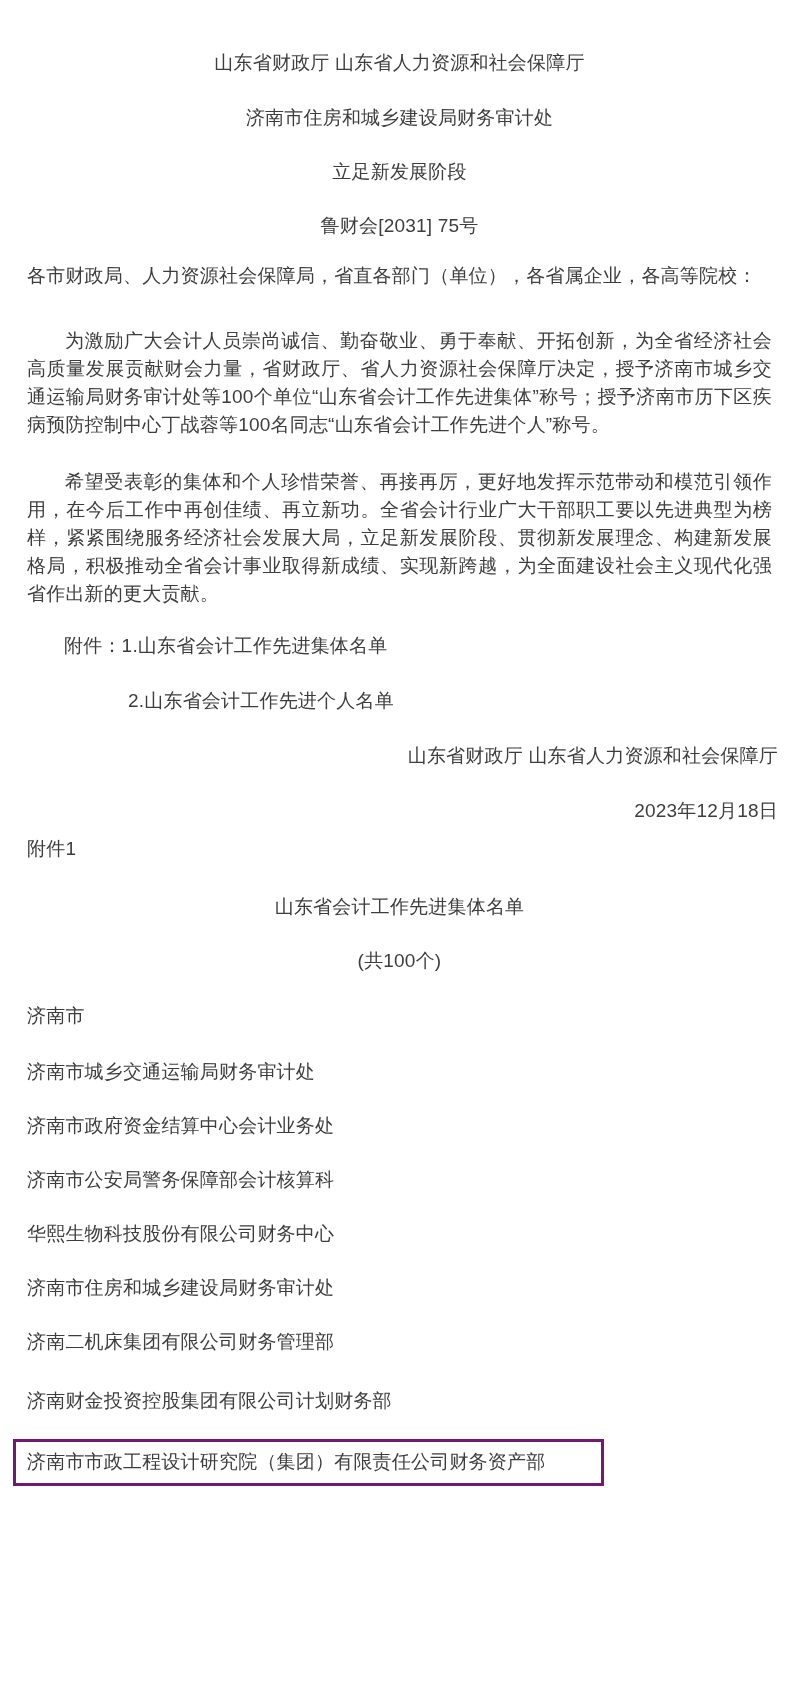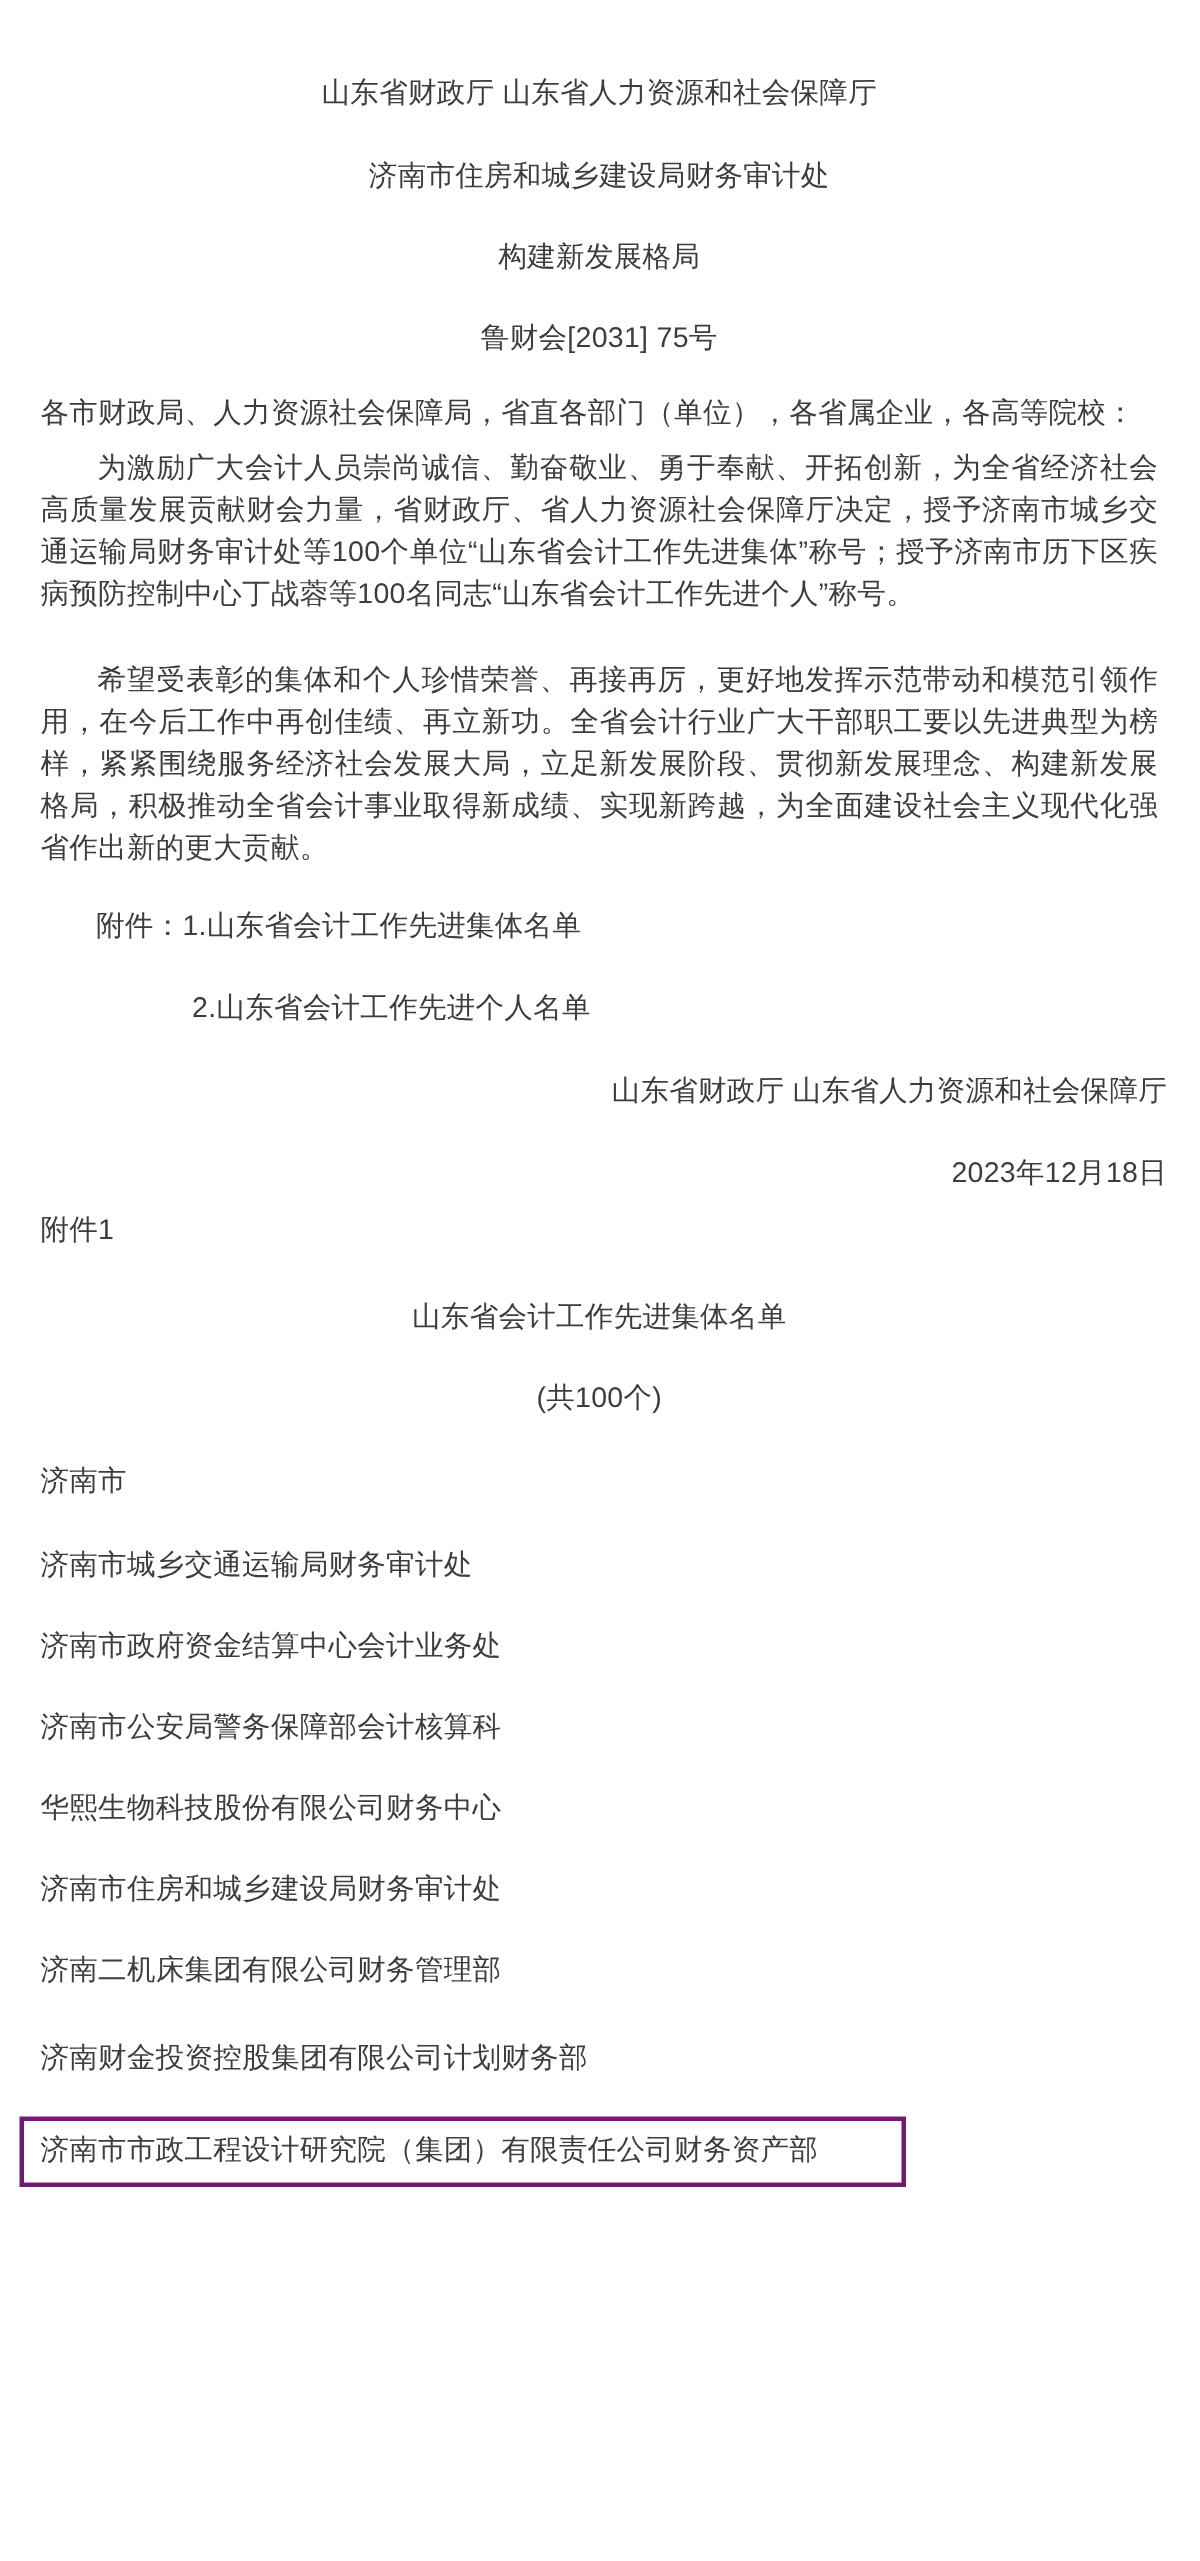--- a/index.html
+++ b/index.html
@@ -20,21 +20,21 @@
     text-indent: 2em;
     line-height: 28px;
     margin: 0;
   }
   .t1 { margin-top: 49px; }
   .t2 { margin-top: 27px; }
   .t3 { margin-top: 26px; }
   .docnum { margin-top: 26px; }
   .salutation { margin-top: 22px; text-align: justify; }
   .p1 { margin-top: 31px; }
-  .p2 { margin-top: 9px; }
+  .p2 { margin-top: 37px; }
   .p3 { margin-top: 29px; }
   .attach-1 { margin-top: 24px; padding-left: 37px; }
   .attach-2 { margin-top: 27px; padding-left: 101px; }
   .signature { margin-top: 27px; }
   .date { margin-top: 27px; }
   .appendix-label { margin-top: 10px; }
   .appendix-title { margin-top: 30px; }
   .count { margin-top: 26px; }
   .city { margin-top: 27px; }
   .item-first { margin-top: 28px; }
@@ -49,21 +49,21 @@
     line-height: 28px;
   }
 </style>
 </head>
 <body>
 
 <div class="doc">
 
   <div class="line center t1">山东省财政厅 山东省人力资源和社会保障厅</div>
   <div class="line center t2">济南市住房和城乡建设局财务审计处</div>
-  <div class="line center t3">构建新发展格局</div>
+  <div class="line center t3">立足新发展阶段</div>
   <div class="line center docnum">鲁财会[2031] 75号</div>
 
   <div class="line salutation">各市财政局、人力资源社会保障局，省直各部门（单位），各省属企业，各高等院校：</div>
 
   <p class="para p2">为激励广大会计人员崇尚诚信、勤奋敬业、勇于奉献、开拓创新，为全省经济社会高质量发展贡献财会力量，省财政厅、省人力资源社会保障厅决定，授予济南市城乡交通运输局财务审计处等100个单位“山东省会计工作先进集体”称号；授予济南市历下区疾病预防控制中心丁战蓉等100名同志“山东省会计工作先进个人”称号。</p>
   <p class="para p3">希望受表彰的集体和个人珍惜荣誉、再接再厉，更好地发挥示范带动和模范引领作用，在今后工作中再创佳绩、再立新功。全省会计行业广大干部职工要以先进典型为榜样，紧紧围绕服务经济社会发展大局，立足新发展阶段、贯彻新发展理念、构建新发展格局，积极推动全省会计事业取得新成绩、实现新跨越，为全面建设社会主义现代化强省作出新的更大贡献。</p>
 
   <div class="line attach-1"><span>附件：</span><span>1.山东省会计工作先进集体名单</span></div>
   <div class="line attach-2"><span>2.山东省会计工作先进个人名单</span></div>
 

